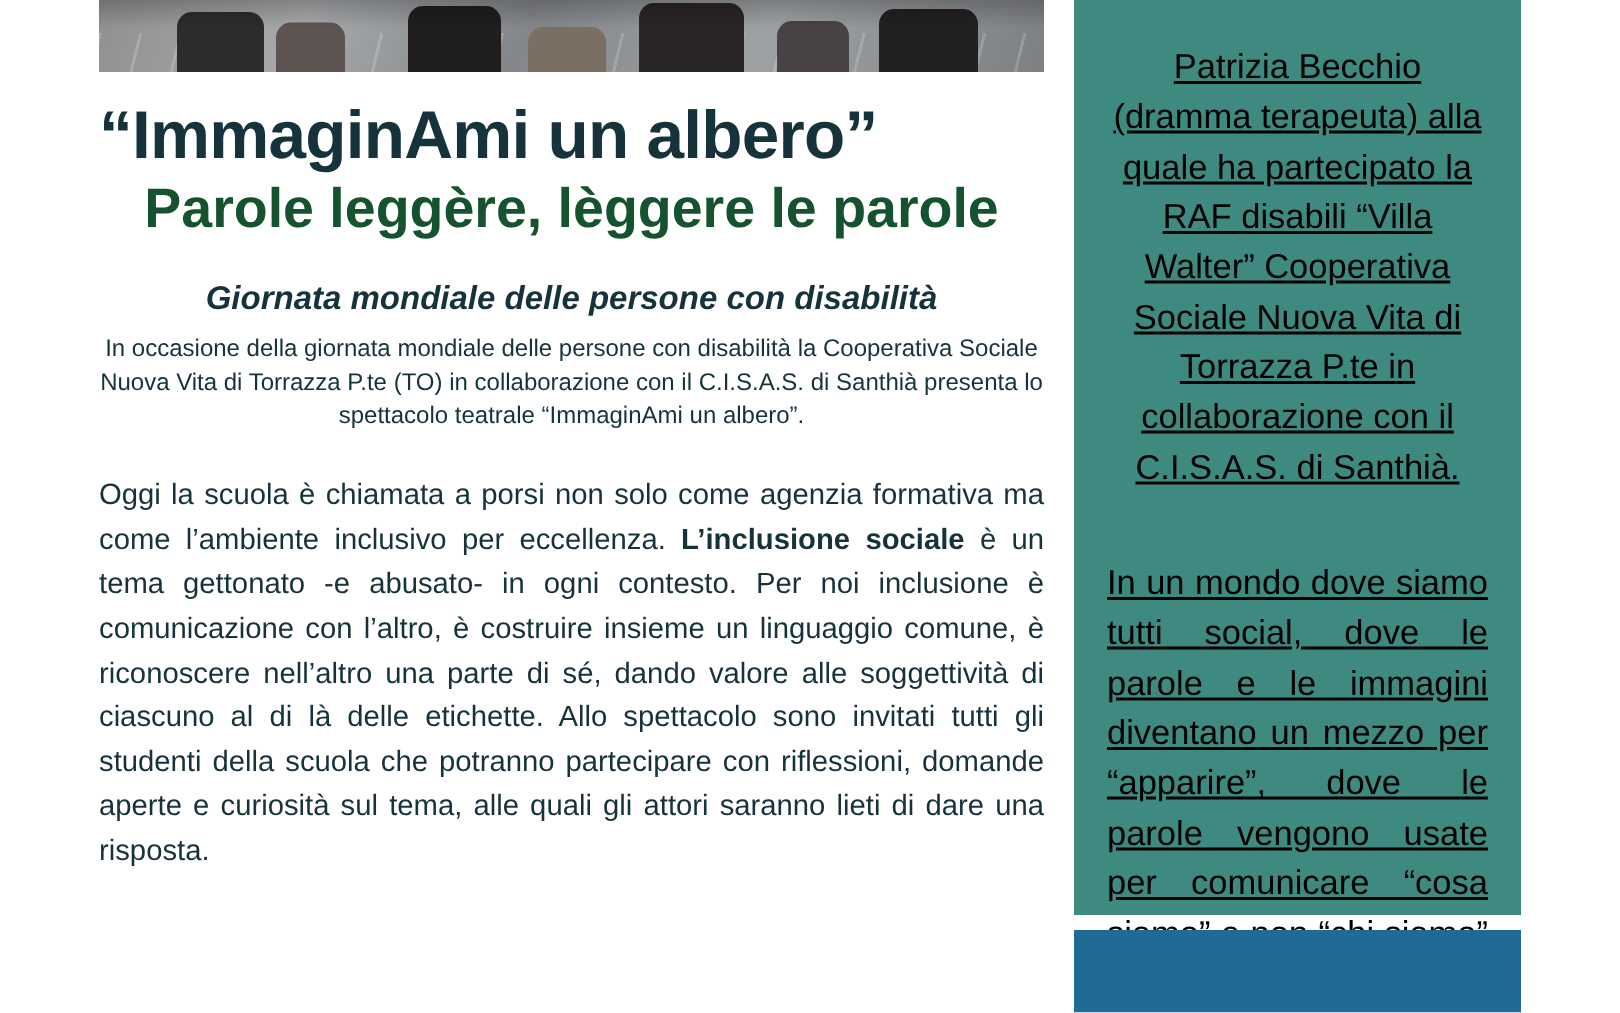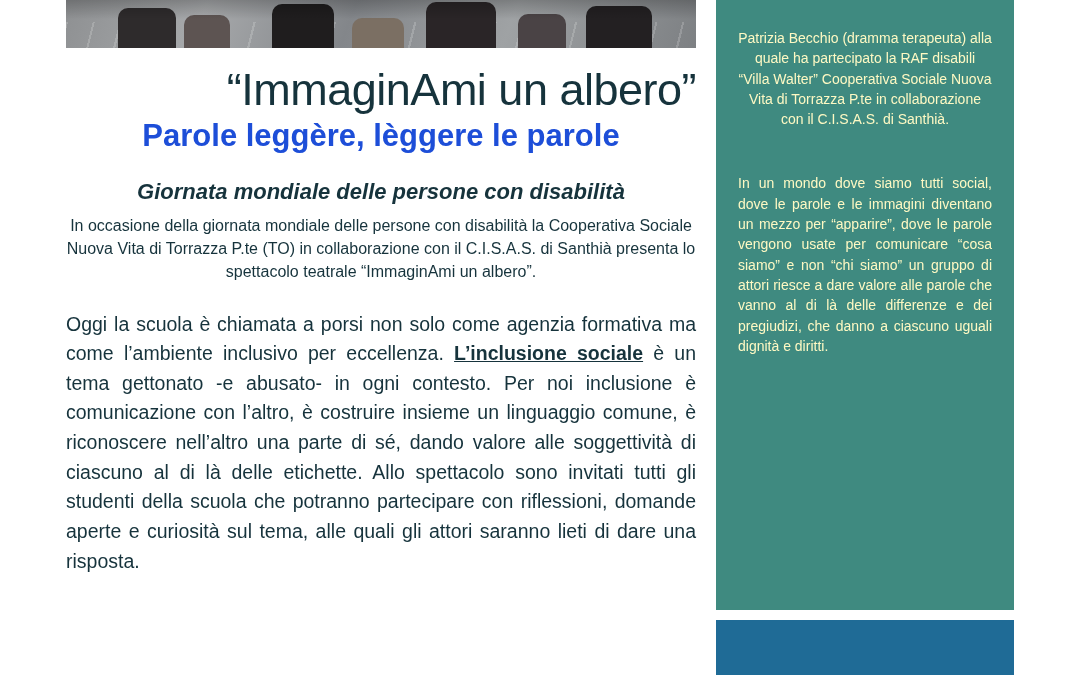--- a/index.html
+++ b/index.html
@@ -62,32 +62,32 @@
   .photo .fig-e { left: 360px; width: 70px;  height: 46px; background: #2a2527; }
   .photo .fig-f { left: 452px; width: 48px;  height: 34px; background: #4a4345; }
   .photo .fig-g { left: 520px; width: 66px;  height: 42px; background: #232022; }
   .photo .vign {
     position: absolute; inset: 0;
     background: linear-gradient(180deg, rgba(0,0,0,0.22) 0%, rgba(0,0,0,0) 40%);
   }
 
   .title {
     margin: 18px 0 0 0;
-    text-align: right;
+    text-align: left;
     font-size: 45px;
-    font-weight: normal;
+    font-weight: bold;
     letter-spacing: -0.5px;
     color: #16333c;
     line-height: 1.05;
   }
   .subtitle {
     margin: 6px 0 0 0;
     text-align: center;
-    font-size: 31px;
-    color: #1d4ed8;
+    font-size: 37px;
+    color: #14532d;
     line-height: 1.1;
   }
 
   .section-head {
     margin: 26px 0 0 0;
     text-align: center;
     font-size: 22px;
     font-weight: bold;
     color: #16333c;
     font-style: italic;
@@ -102,41 +102,42 @@
   }
 
   .body-para {
     margin: 26px 0 0 0;
     text-align: justify;
     text-justify: inter-word;
     font-size: 19.5px;
     line-height: 1.52;
     color: #16333c;
   }
-  .body-para b { font-weight: bold; text-decoration: underline; }
+  .body-para b { font-weight: bold; }
 
   
   .right-col {
     position: absolute;
     left: 716px;
     top: -90px;
     width: 298px;
     background: #3f8a80;
     color: #ffffff;
     padding: 0 22px;
     box-sizing: border-box;
     height: 700px;
   }
   .right-para {
     margin: 0 0 20px 0;
-    font-size: 14px;
+    font-size: 23px;
     line-height: 1.45;
     text-align: justify;
     text-justify: inter-word;
-    color: #fef9c3;
+    color: #000000;
+    text-decoration: underline;
   }
   .right-para.centered { text-align: center; }
 
   .right-bottom-bar {
     position: absolute;
     left: 716px;
     top: 620px;
     width: 298px;
     height: 55px;
     background: #1f6b96;

